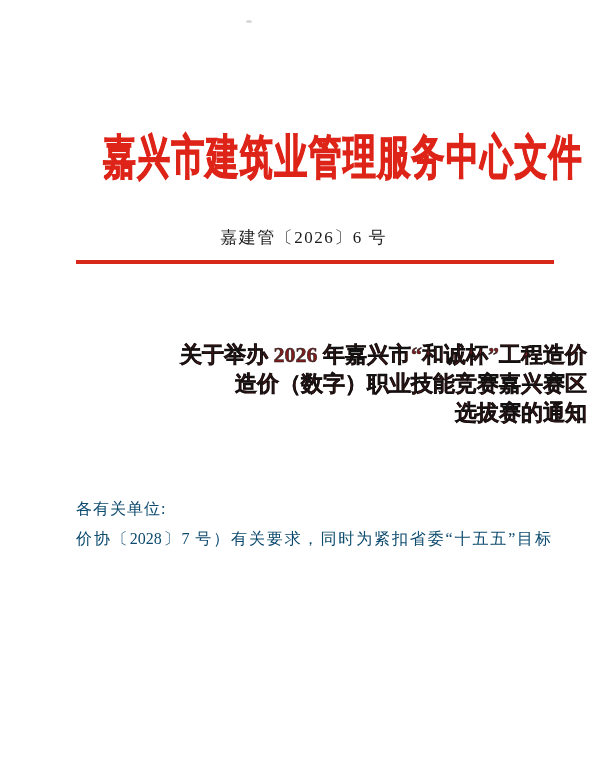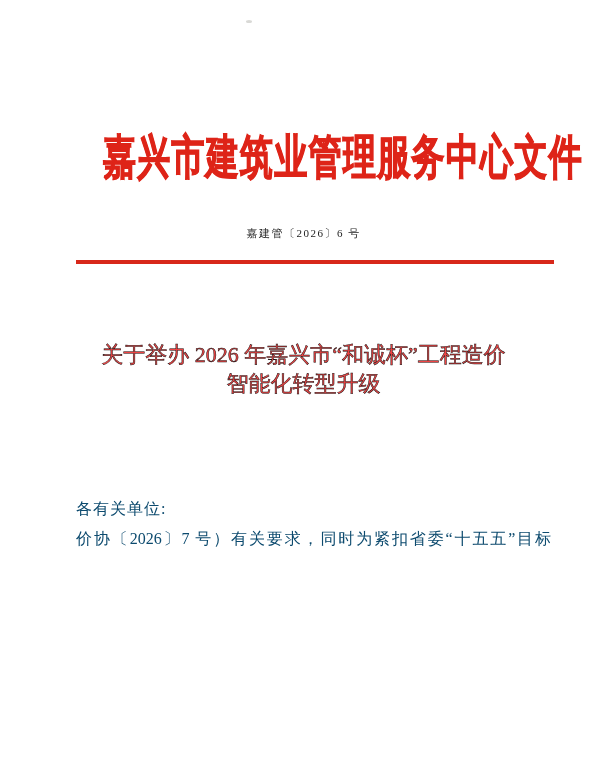--- a/index.html
+++ b/index.html
@@ -46,42 +46,42 @@
     color: #de2418;
     -webkit-text-stroke: 1.2px #de2418;
     white-space: nowrap;
   }
   .doc-number {
     position: absolute;
     top: 226px;
     left: 0;
     width: 100%;
     text-align: center;
-    font-size: 11px;
+    font-size: 17px;
     letter-spacing: 1.5px;
     color: #1c1c1c;
   }
   .red-line {
     position: absolute;
     top: 260px;
     left: 76px;
     width: 478px;
     height: 4px;
     background: #d8281a;
   }
   .notice-title {
     position: absolute;
     top: 340px;
     left: 20px;
     width: 567px;
-    text-align: center;
+    text-align: right;
     font-size: 22px;
-    font-weight: normal;
+    font-weight: bold;
     line-height: 29px;
-    color: #ef4444;
+    color: #7f1d1d;
     -webkit-text-stroke: 0.5px #111;
   }
   .body-block {
     position: absolute;
     top: 494px;
     left: 76px;
     width: 475px;
     font-size: 16px;
     line-height: 30px;
     color: #0c4a6e;
@@ -119,23 +119,24 @@
   <div class="org-title">
     <span class="stretch">嘉兴市建筑业管理服务中心文件</span>
   </div>
 
   <div class="doc-number">嘉建管〔2026〕6 号</div>
 
   <div class="red-line"></div>
 
   <div class="notice-title">
     <div>关于举办 2026 年嘉兴市“和诚杯”工程造价</div>
-    <div>智能化转型升级</div>
+    <div>造价（数字）职业技能竞赛嘉兴赛区</div>
+    <div>选拔赛的通知</div>
   </div>
 
   <div class="body-block">
     <div class="salutation">各有关单位:</div>
-    <div class="bline">价协〔2026〕7 号）有关要求，同时为紧扣省委“十五五”目标</div>
+    <div class="bline">价协〔2028〕7 号）有关要求，同时为紧扣省委“十五五”目标</div>
   </div>
 
   <div class="page-number">— 1 —</div>
 
 </div>
 
 </body></html>

